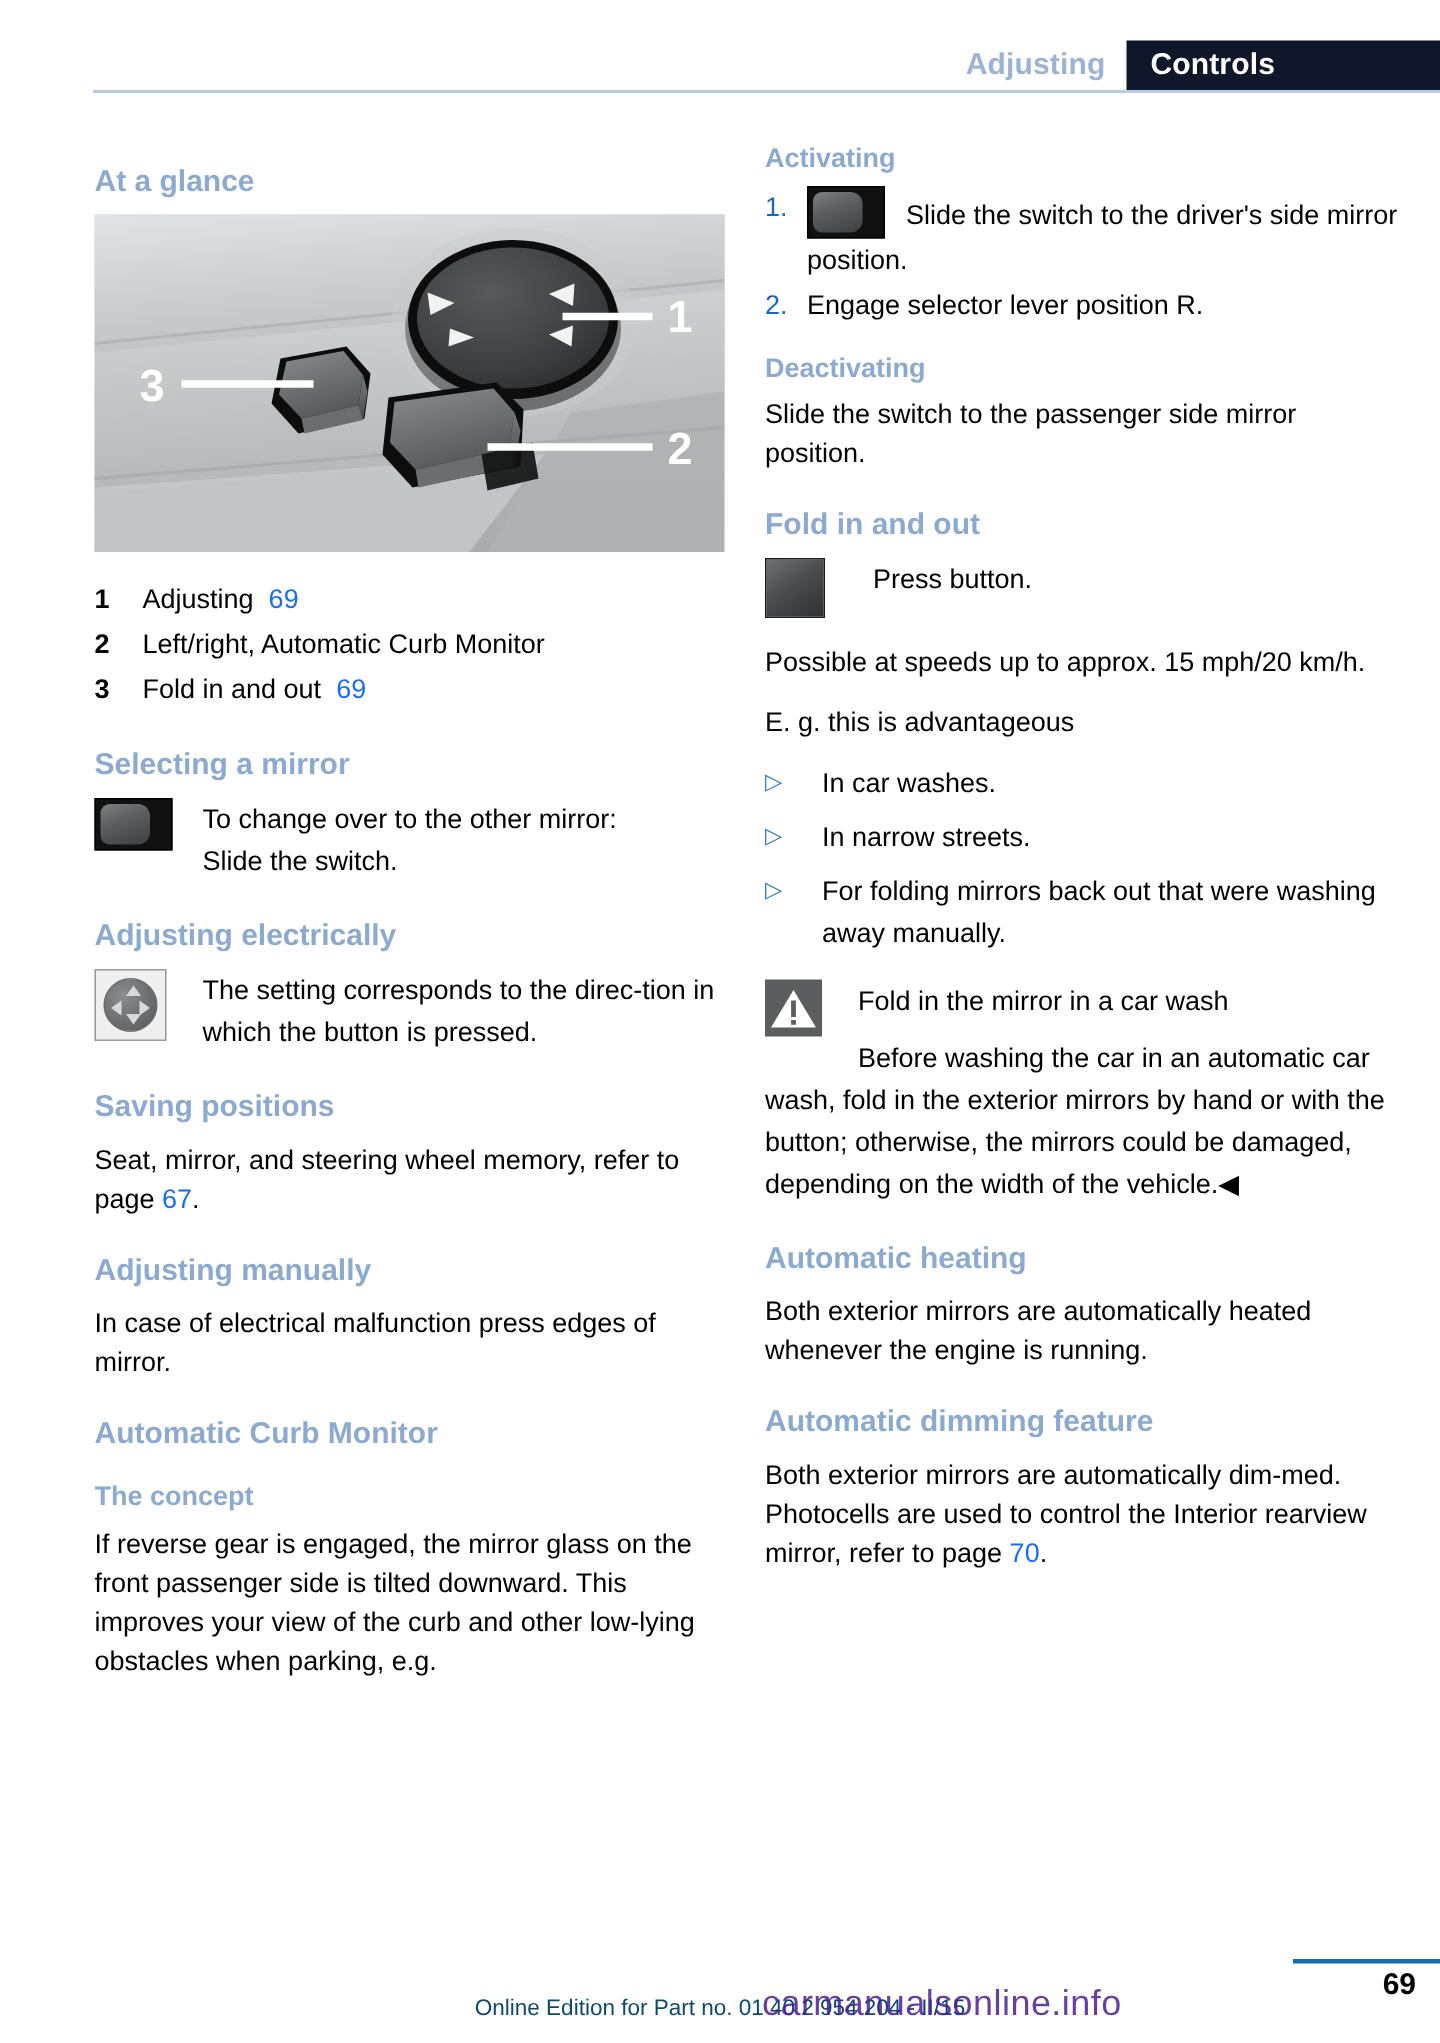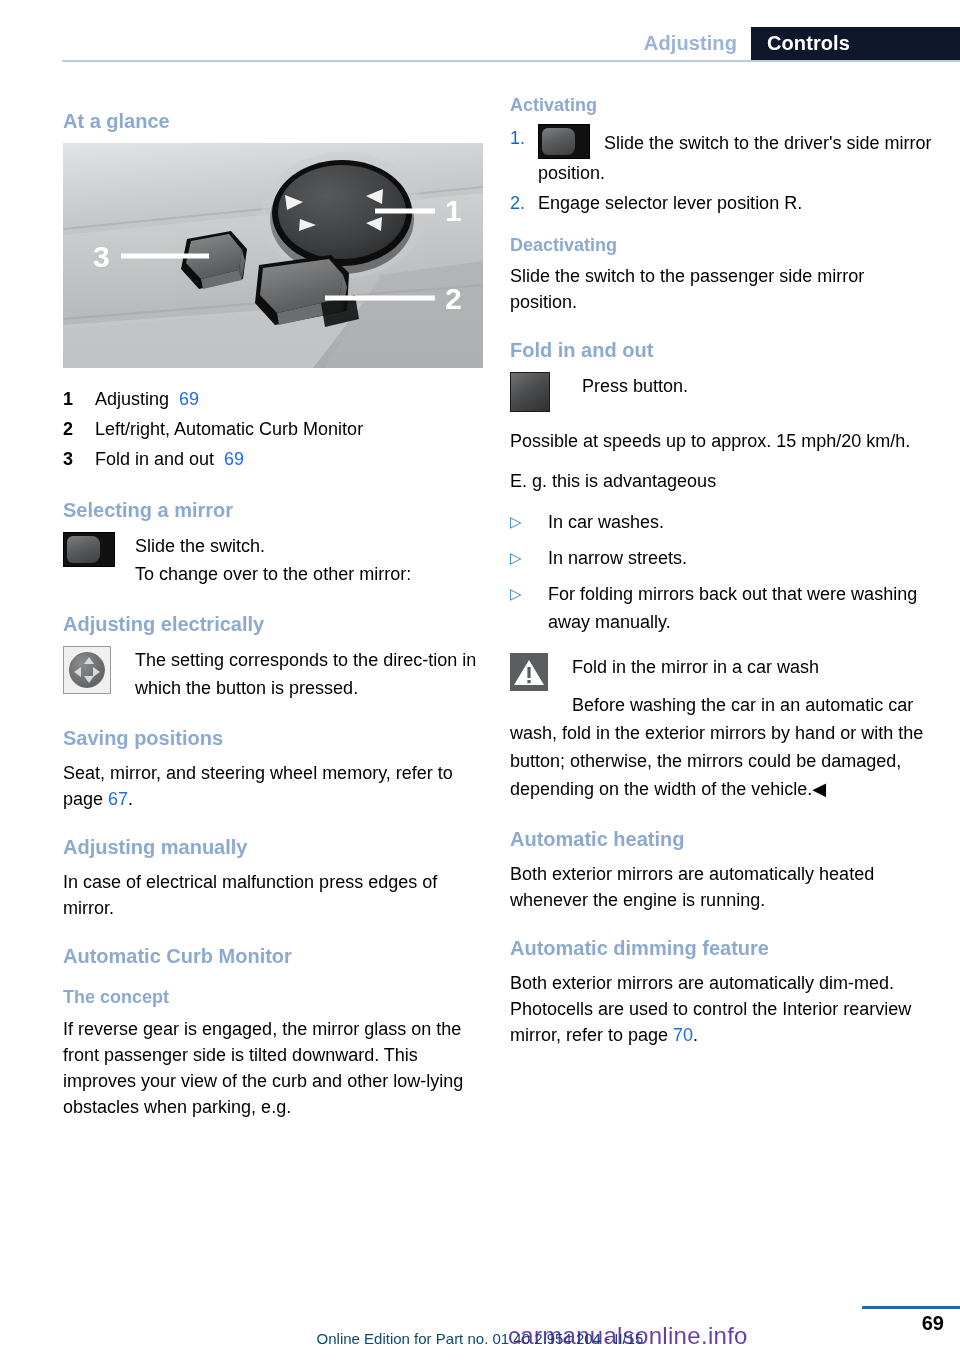--- a/index.html
+++ b/index.html
@@ -401,22 +401,22 @@
     </div>
 
     <div class="spacer-lg"></div>
 
     <h2 class="section">Selecting a mirror</h2>
     <div class="icon-row">
       <div class="icon-col">
         <div class="ico-rocker"></div>
       </div>
       <div class="icon-text">
+        <div>To change over to the other mirror:</div>
         <div>Slide the switch.</div>
-        <div>To change over to the other mirror:</div>
       </div>
     </div>
 
     <div class="spacer-lg"></div>
 
     <h2 class="section">Adjusting electrically</h2>
     <div class="icon-row">
       <div class="icon-col">
         <div class="ico-dpad">
           <div class="disc"></div>

